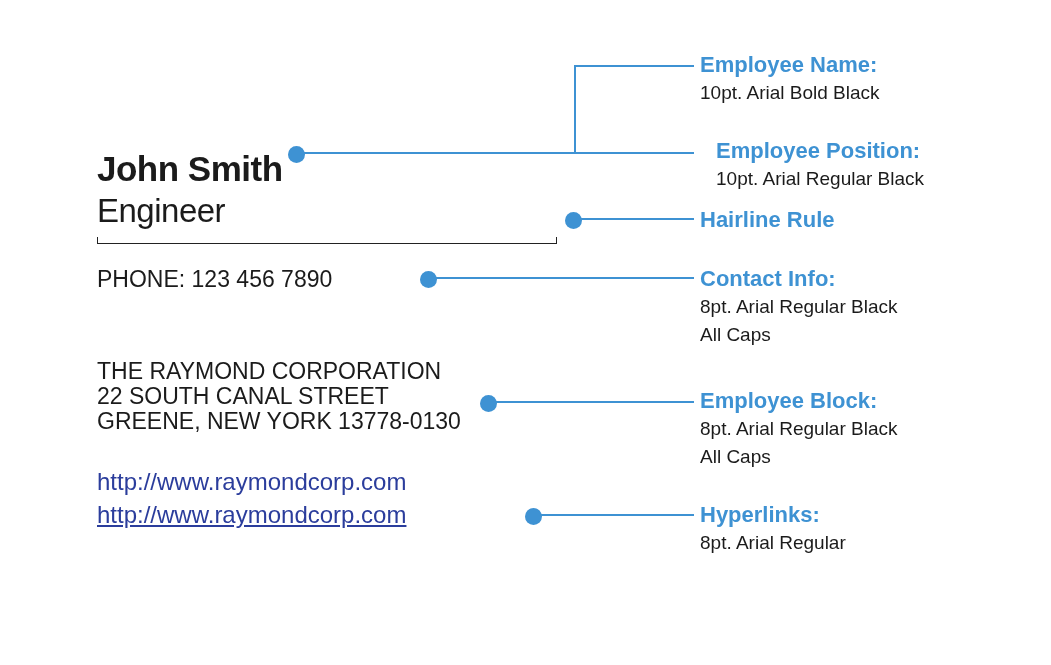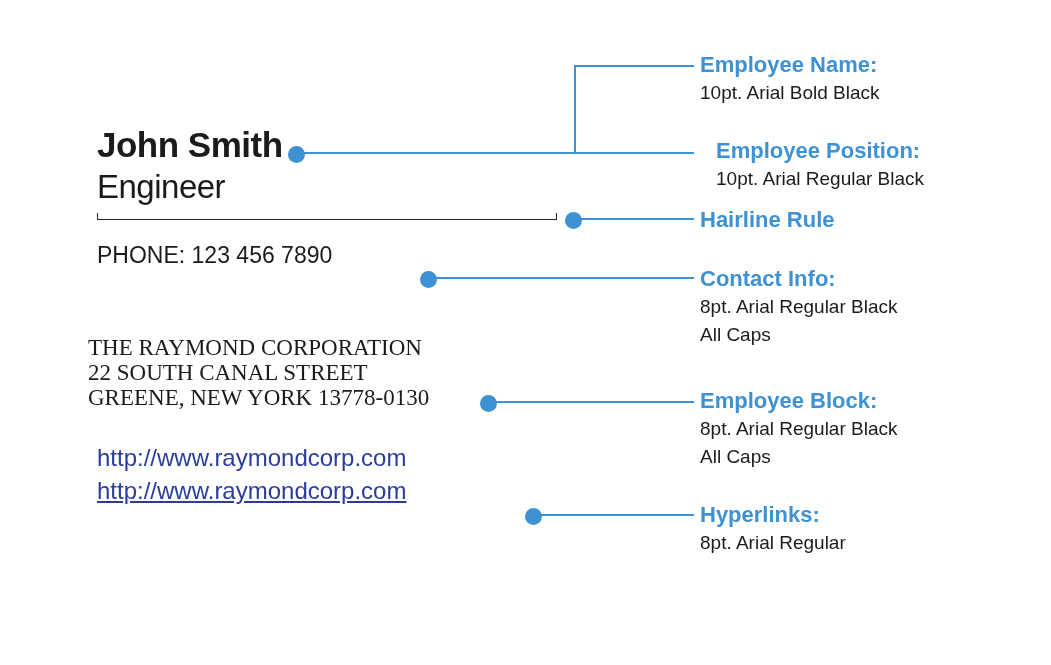--- a/index.html
+++ b/index.html
@@ -4,31 +4,31 @@
 <style>
   html,body{margin:0;padding:0;background:#ffffff;}
   .canvas{
     position:relative;
     width:1051px;height:665px;
     background:#ffffff;
     font-family:"Liberation Sans","DejaVu Sans",sans-serif;
     color:#1b1b1b;
     overflow:hidden;
   }
-  .abs{position:absolute;white-space:nowrap;}
+  .abs{position:absolute;white-space:nowrap;margin-top:24px;}
 
   
   .sig-name{left:97px;top:127px;font-size:35px;font-weight:bold;line-height:1;letter-spacing:-0.5px;}
   .sig-pos{left:97px;top:170px;font-size:33px;font-weight:400;line-height:1;letter-spacing:-0.5px;}
   .rule{left:97px;top:219px;width:460px;height:1px;background:#222222;}
   .rule-tick{width:1px;height:7px;background:#222222;}
   .tick-l{left:97px;top:213px;}
   .tick-r{left:556px;top:213px;}
   .contact{left:97px;top:243px;font-size:23px;line-height:24px;text-align:center;}
-  .address{left:88px;top:335px;font-size:23px;line-height:25px;font-family:Liberation Serif, serif;}
+  .address{left:97px;top:335px;font-size:23px;line-height:25px;}
   .link{font-size:24px;line-height:1.1;color:var(--link-blue,#2b3d9c);text-decoration:none;}
   .link1{left:97px;top:445px;}
   .link2{left:97px;top:478px;text-decoration:underline;}
 
   
   .dot{position:absolute;width:17px;height:17px;border-radius:50%;background:var(--anno-blue,#3e92d3);}
   .cline{position:absolute;height:2px;background:var(--anno-blue,#3e92d3);}
   .cline-v{position:absolute;width:2px;background:var(--anno-blue,#3e92d3);}
 
   

